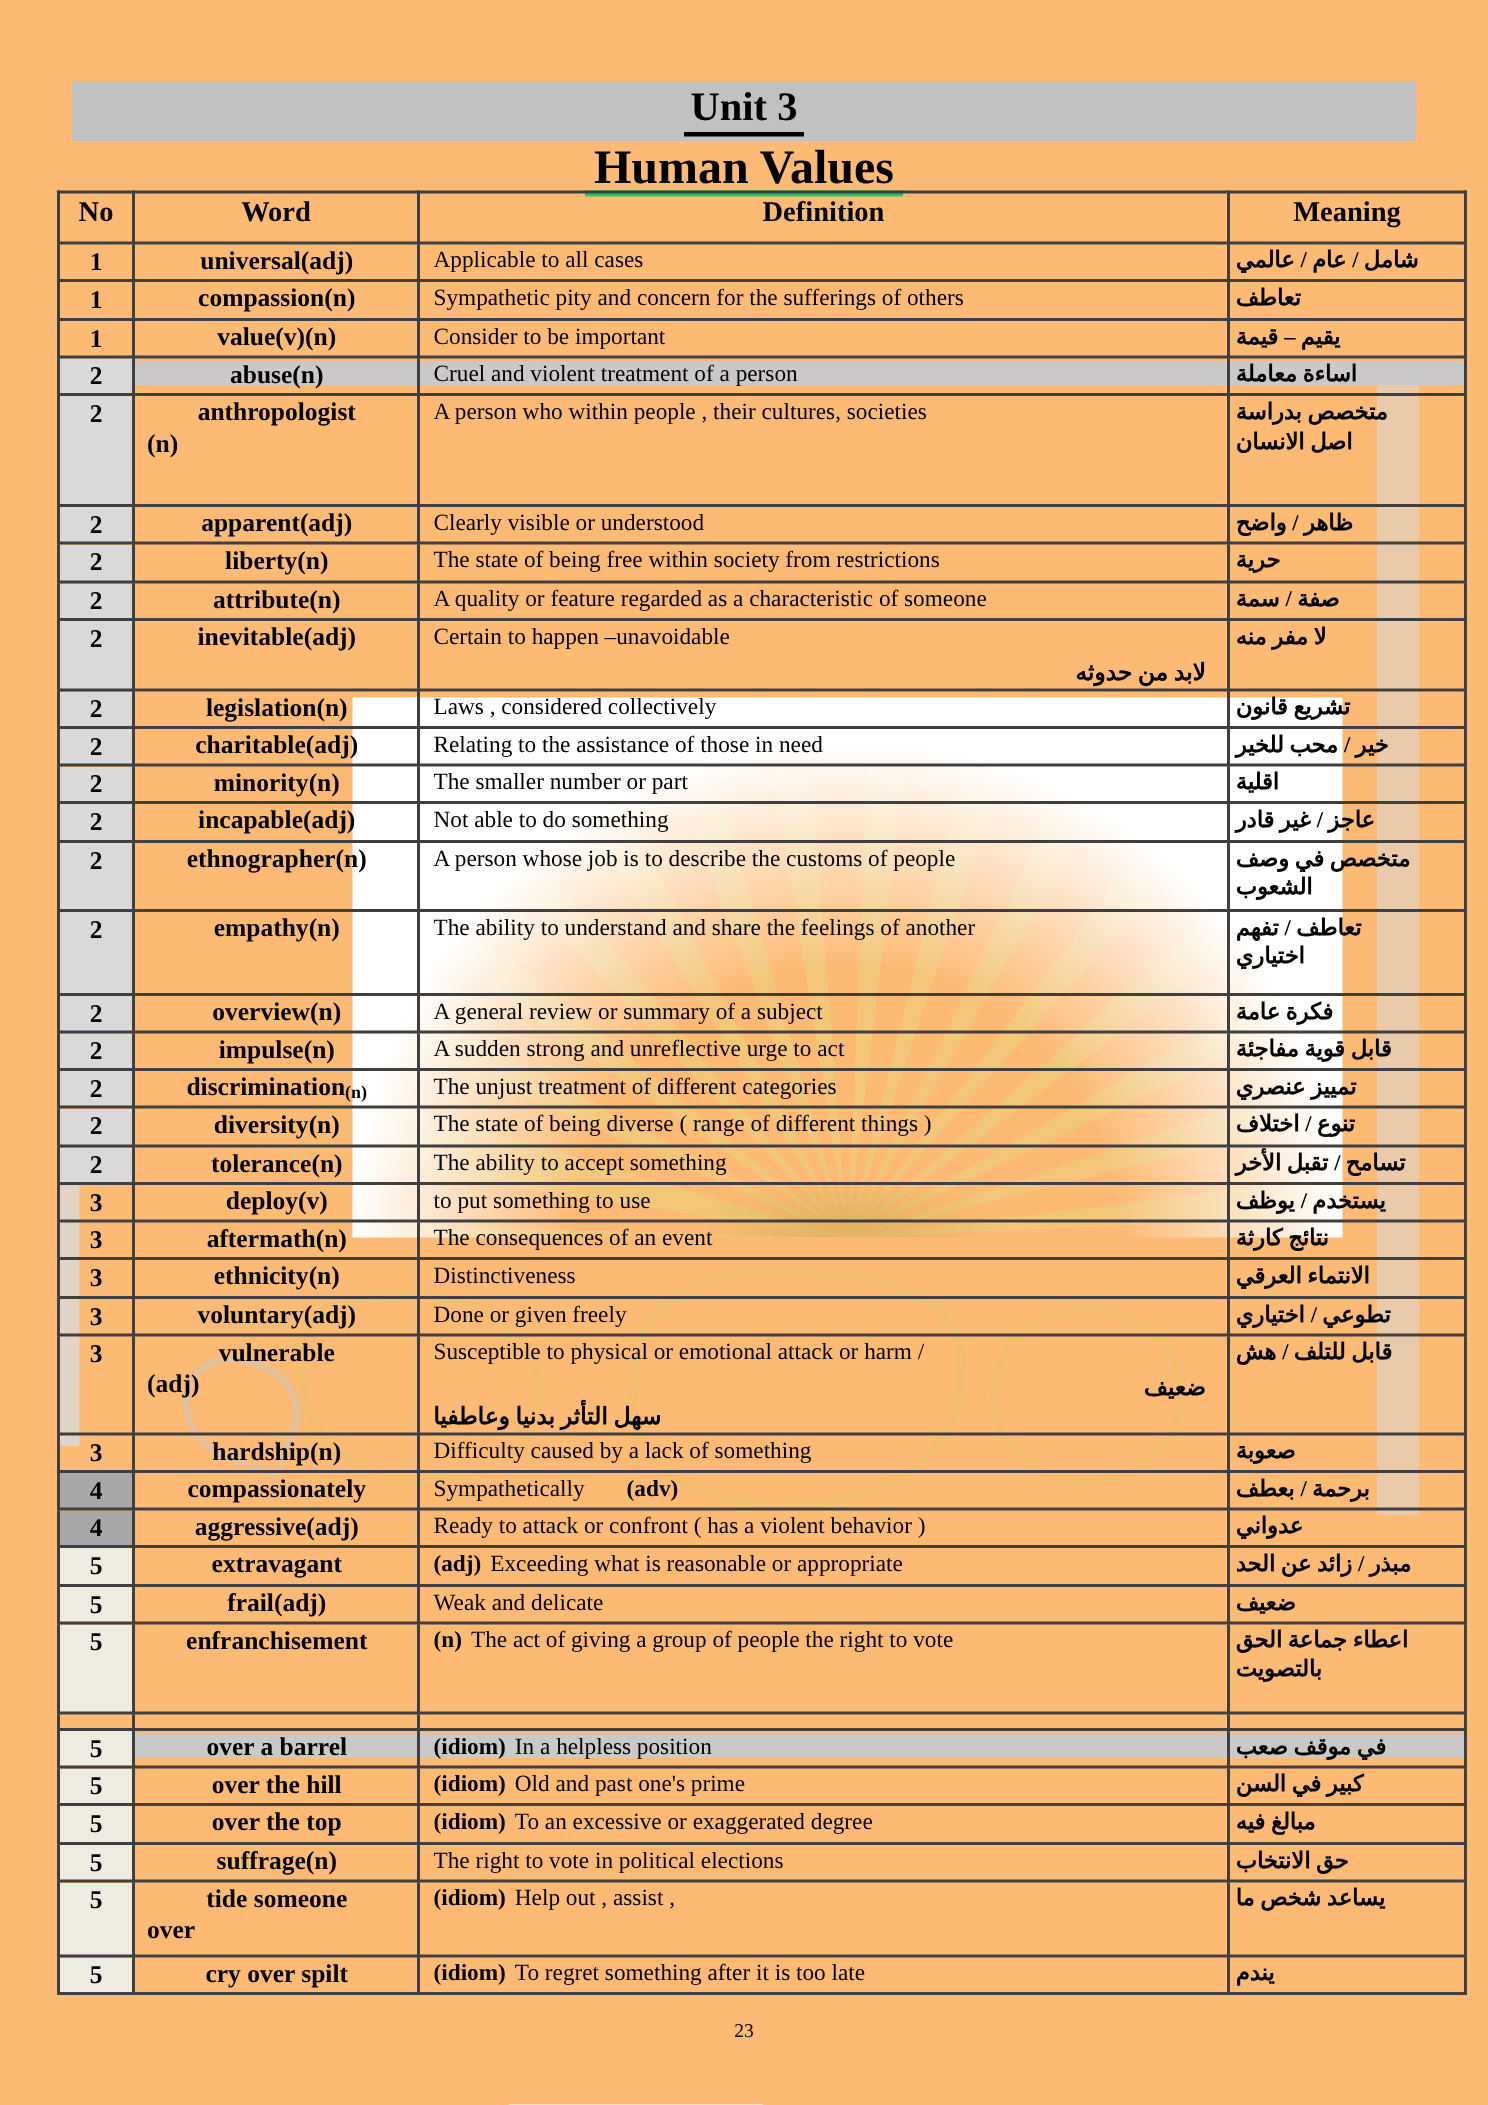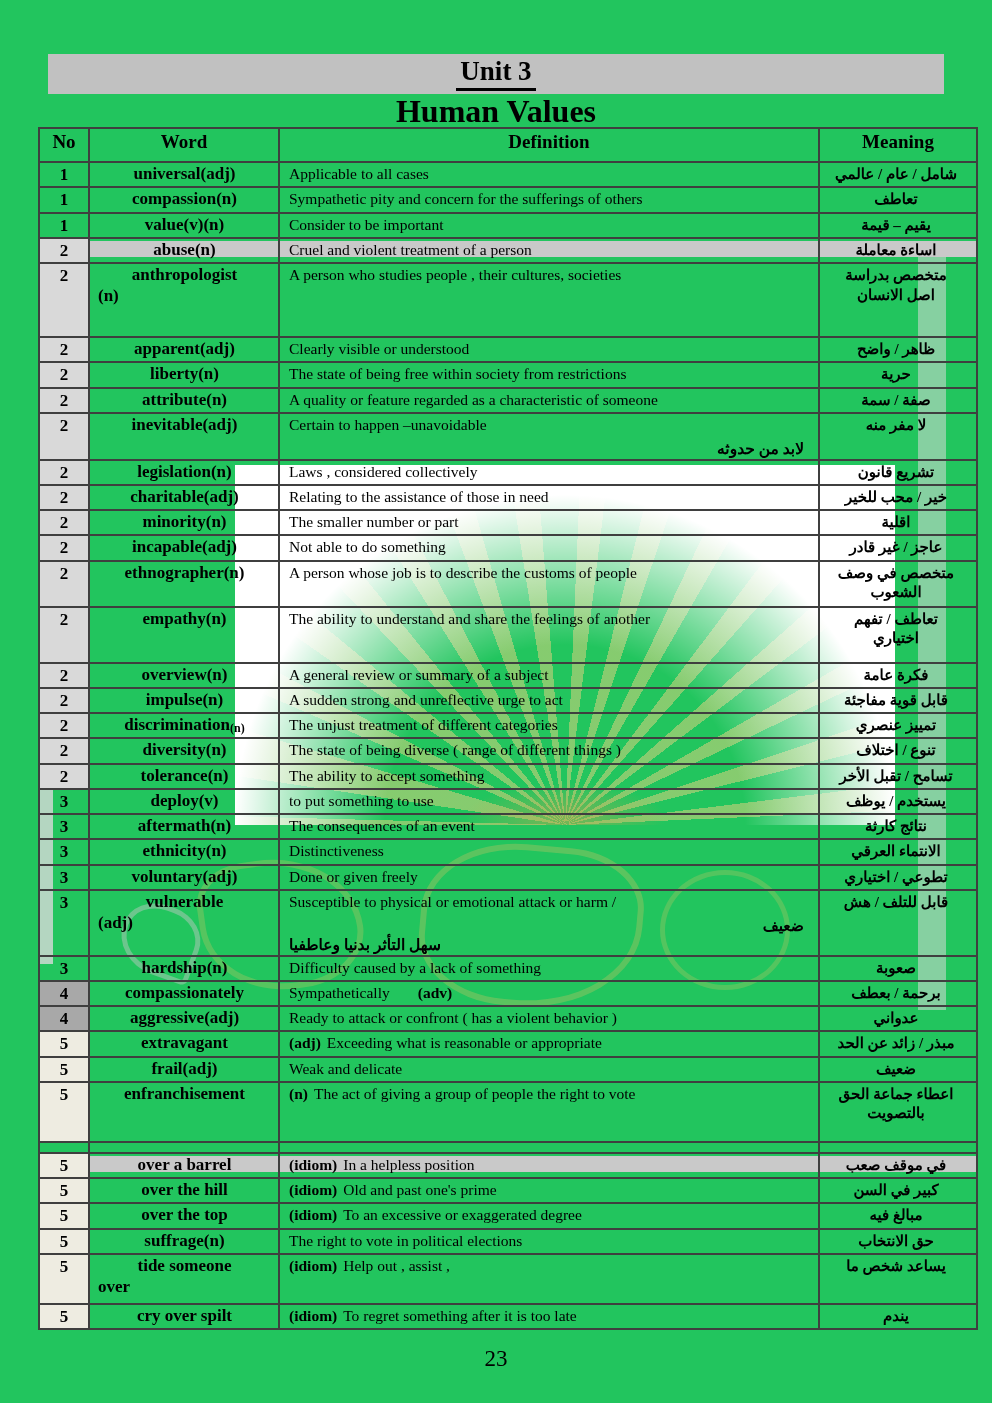--- a/index.html
+++ b/index.html
@@ -1,16 +1,16 @@
 <!DOCTYPE html>
 <html><head>
 <meta charset="utf-8">
 <style>
   html,body{margin:0;padding:0;background:#ffffff;}
-  .page{position:relative;width:992px;height:1403px;background:#22c55e;overflow:hidden;
+  .page{position:relative;width:992px;height:1403px;background:#fdba74;overflow:hidden;
         font-family:"Liberation Serif", serif;color:#000;}
   
   .wm{position:absolute;z-index:0;pointer-events:none;}
   .wm-rays{left:235px;top:465px;width:660px;height:360px;
     background:
       radial-gradient(circle at 50% 100%, rgba(255,255,255,0) 0 180px, #ffffff 330px),
       radial-gradient(ellipse 140px 48px at 50% 98%, rgba(203,167,79,0.55), rgba(203,167,79,0) 72%),
       repeating-conic-gradient(from -78deg at 50% 100%, rgba(233,210,128,0.50) 0 4.5deg, rgba(233,210,128,0) 4.5deg 11.5deg);}
   .wm-band-right{left:918px;top:250px;width:28px;height:760px;background:#d9d9d9;opacity:.55;}
   .wm-band-left{left:40px;top:782px;width:13px;height:182px;background:#d9d9d9;opacity:.8;}
@@ -37,27 +37,27 @@
   td.no-cell.g5{background:#eeece1;}
   td.word-cell{font-size:17px;font-weight:bold;padding:1px 7px 0 8px;line-height:1.22;}
   .wl1{display:flex;justify-content:center;}
   .wpos.small{font-size:12px;align-self:flex-end;}
   td.def-cell{font-size:15.5px;padding:2px 8px 0 9px;line-height:1.22;}
   .defline1{display:flex;gap:6px;}
   .def-pre{font-weight:bold;white-space:nowrap;}
   .def-post{font-weight:bold;margin-left:22px;}
   .def-ar{font-weight:bold;margin-left:auto;direction:rtl;padding-right:6px;white-space:nowrap;margin-top:24px;}
   .defline2{font-weight:bold;direction:rtl;text-align:left;}
-  td.mean-cell{font-size:15px;font-weight:bold;text-align:center;direction:rtl;padding:2px 8px 0 4px;line-height:1.3;}
+  td.mean-cell{font-size:15px;font-weight:bold;text-align:left;direction:rtl;padding:2px 8px 0 4px;line-height:1.3;}
   
   tr.hl td.word-cell, tr.hl td.def-cell, tr.hl td.mean-cell{
     background:linear-gradient(to bottom, rgba(201,201,201,0) 10%, #c9c9c9 10% 78%, rgba(201,201,201,0) 78%);}
   tr.spacer-row{height:11px;}
   
-  .pageno{position:absolute;z-index:1;left:0;top:1346px;width:100%;text-align:center;font-size:23px;}
+  .pageno{position:absolute;z-index:1;left:0;top:1346px;width:100%;text-align:center;font-size:13px;}
 </style>
 </head>
 <body>
 
 <div class="page">
 
   <div class="wm wm-rays"></div>
   <div class="wm wm-band-right"></div>
   <div class="wm wm-band-left"></div>
   <div class="wm wm-callig1"></div>
@@ -160,21 +160,21 @@
         <tr class="vrow" style="height: 74px;">
           <td class="no-cell g2">2</td>
           <td class="word-cell">
             <div class="wl1">
               <span class="wtxt">anthropologist</span>
             </div>
             <div class="wl2">(n)</div>
           </td>
           <td class="def-cell">
             <div class="defline1">
-              <span class="def-text">A person who studies people , their cultures, societies</span>
+              <span class="def-text">A person who within people , their cultures, societies</span>
             </div>
           </td>
           <td class="mean-cell" dir="rtl">
             <div>متخصص بدراسة</div>
             <div>اصل الانسان</div>
           </td>
         </tr>
         <tr class="vrow">
           <td class="no-cell g2">2</td>
           <td class="word-cell">

